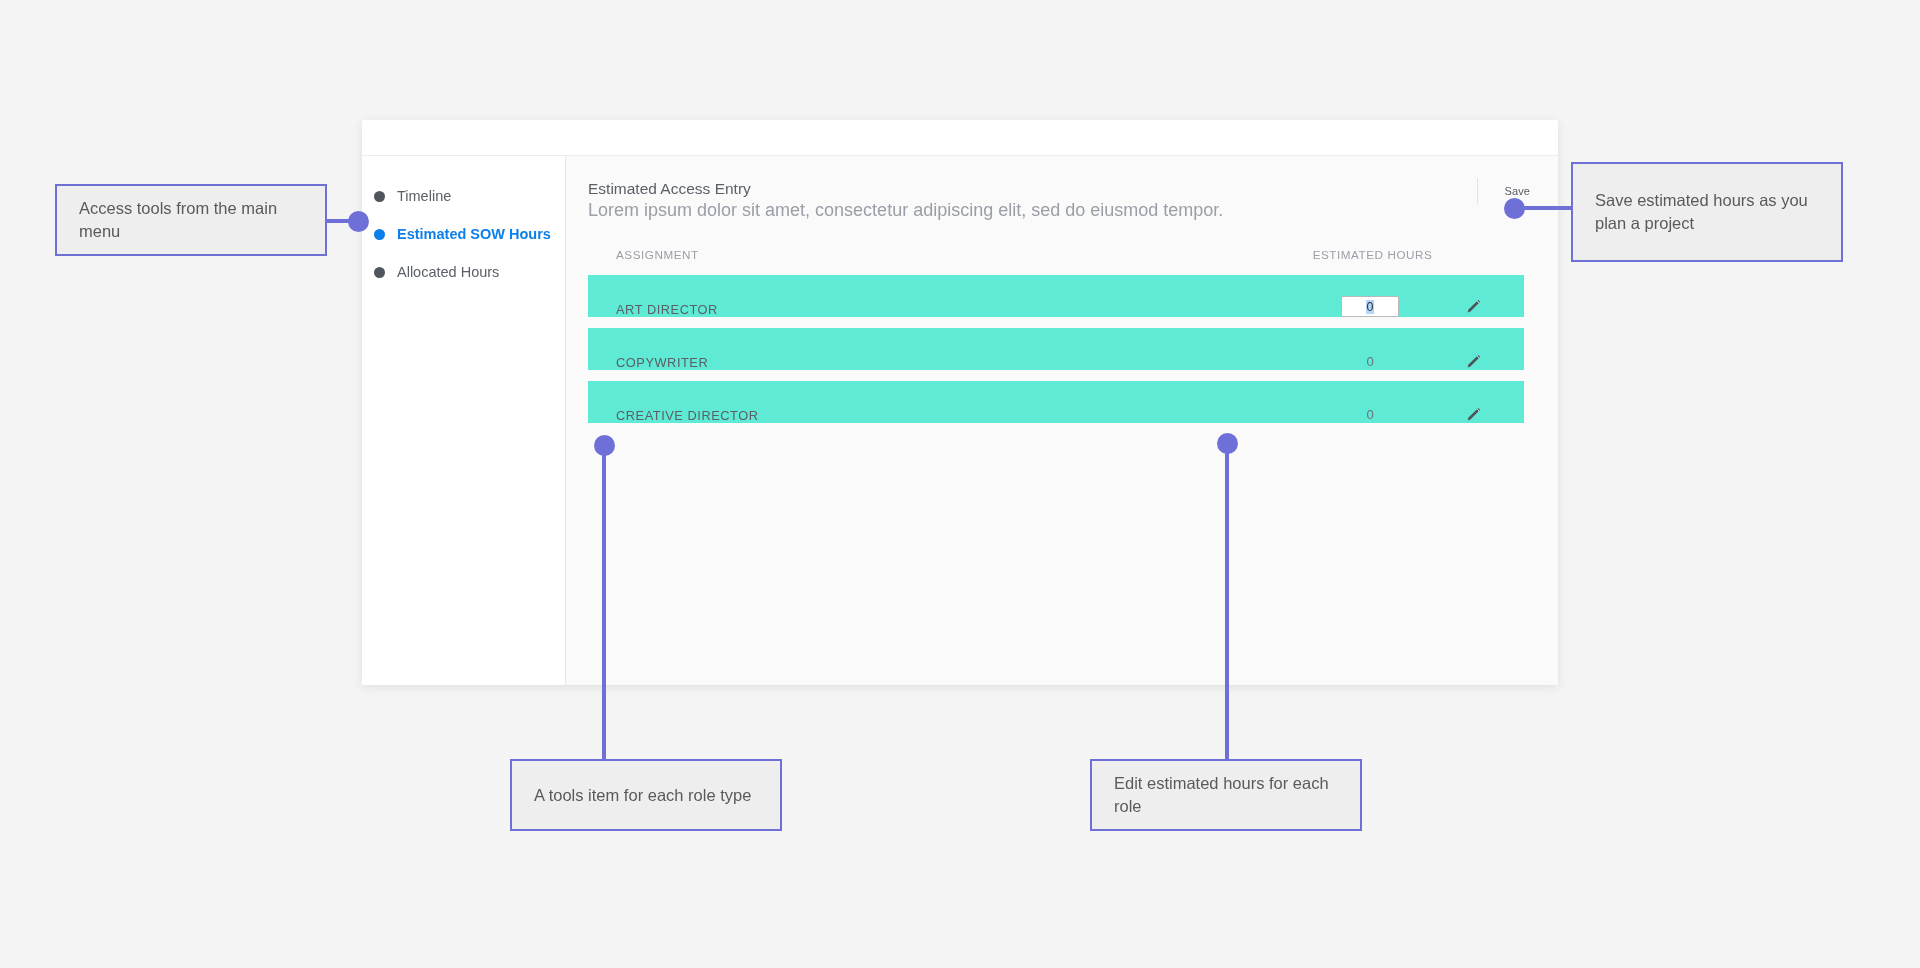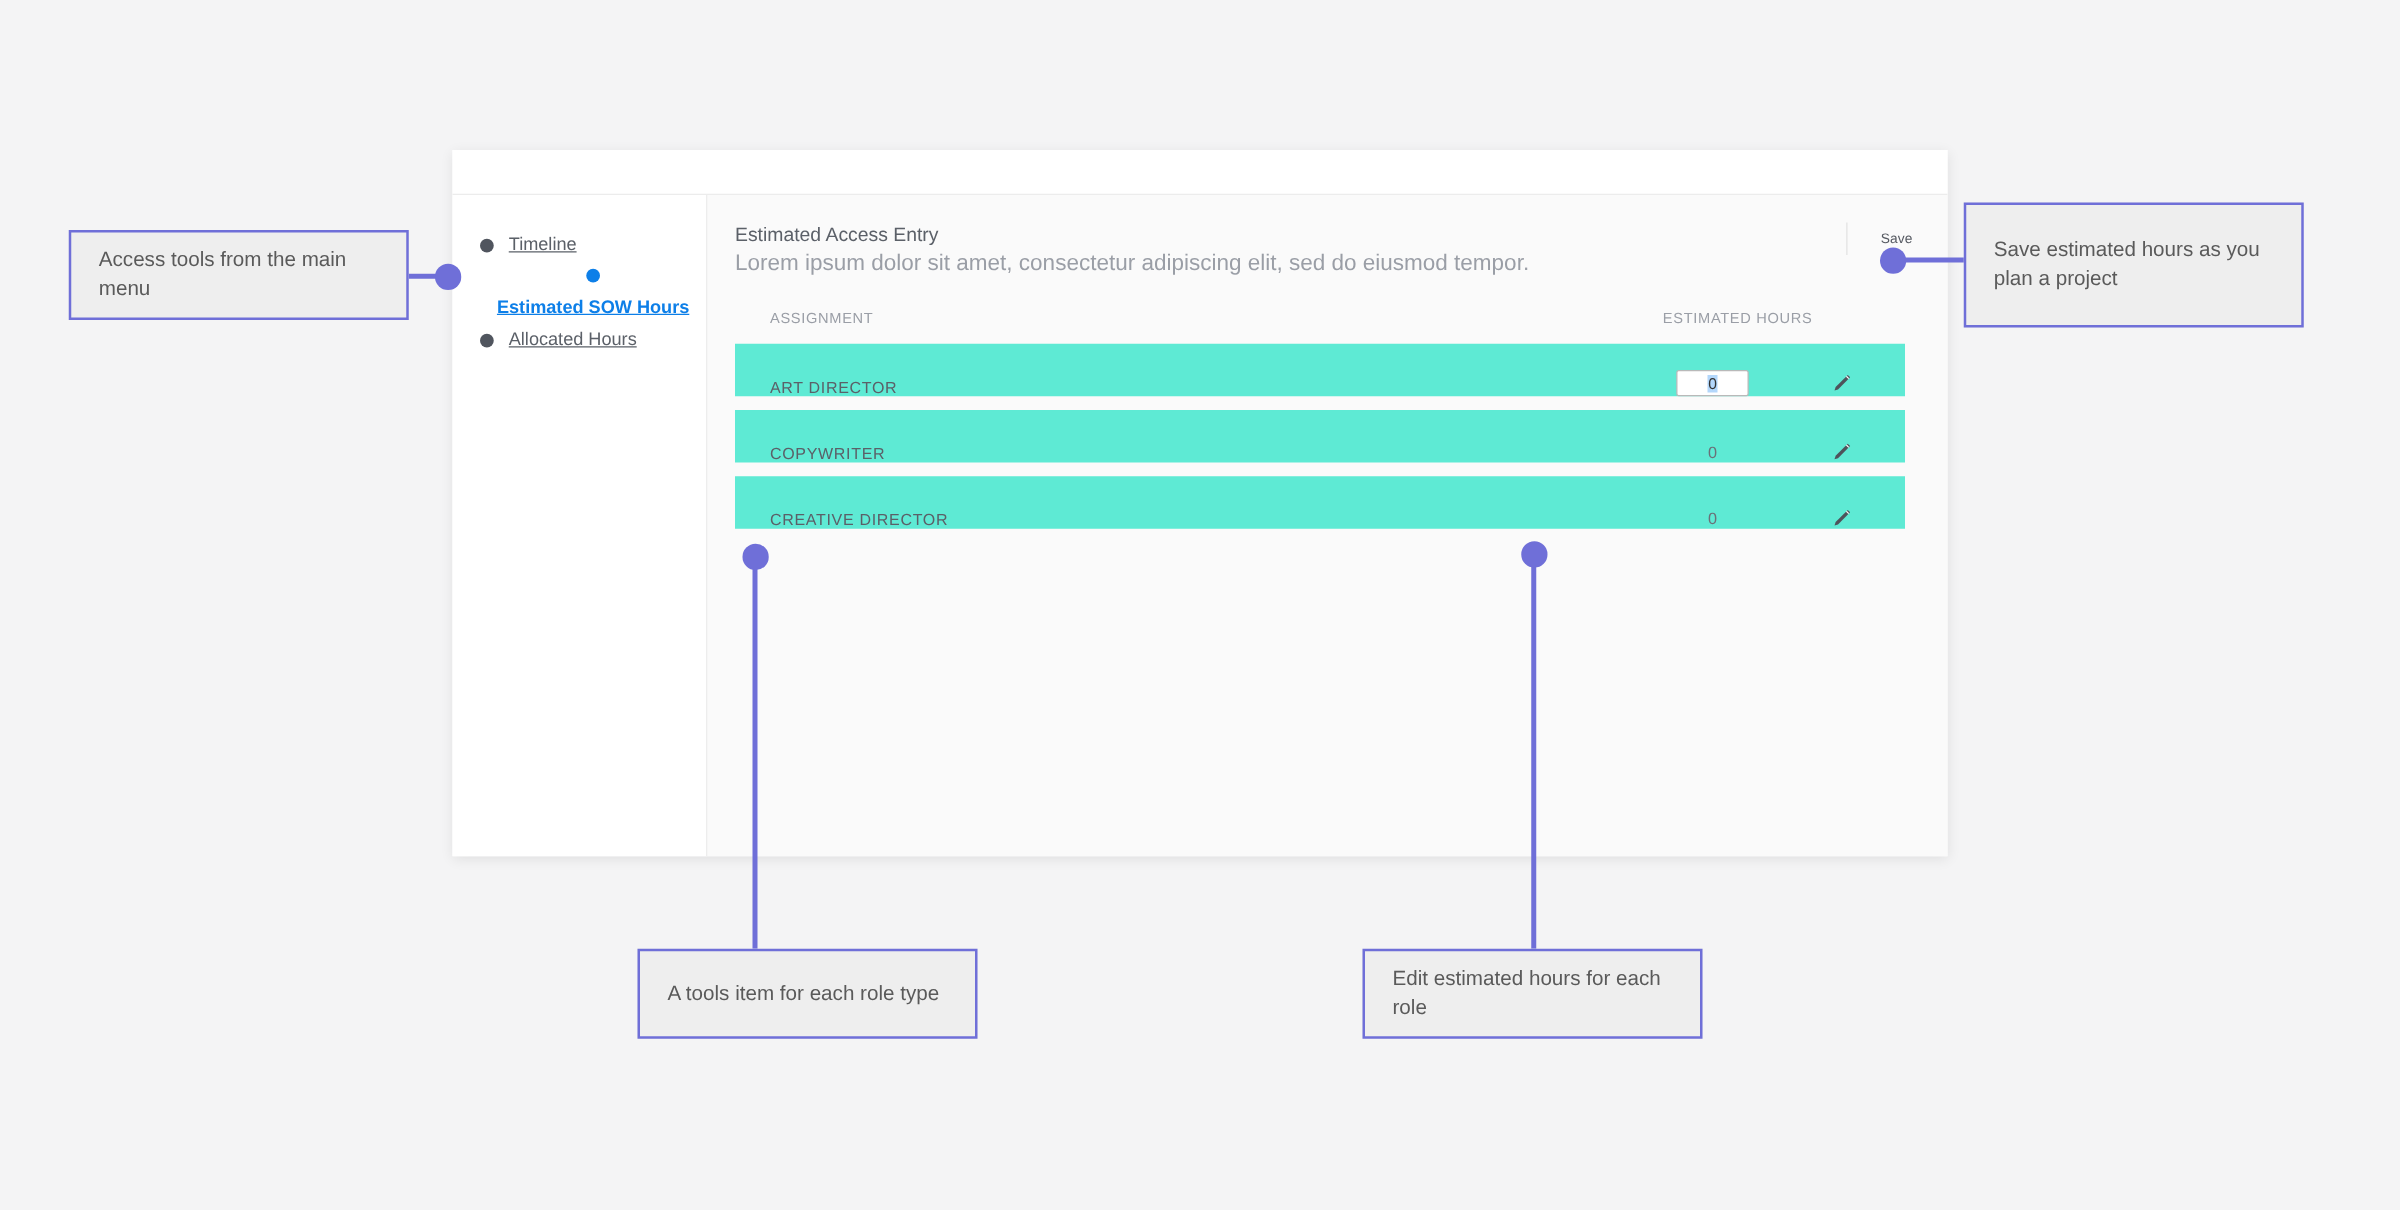--- a/index.html
+++ b/index.html
@@ -33,34 +33,33 @@
   }
   .sidebar {
     width: 204px; height: 100%;
     background: #ffffff;
     border-right: 1px solid #e8e8e8;
     padding-top: 21px;
   }
   .nav-item {
     display: flex; align-items: center;
     gap: 12px;
-    padding: 0 0 0 22px;
+    padding: 0 0 0 12px;
     height: 38px;
     font-size: 14.5px;
     color: #5b6068;
     cursor: pointer;
-    text-decoration: underline;
   }
   .nav-bullet {
     width: 11px; height: 11px;
     border-radius: 50%;
     background: #50555e;
     flex: none;
   }
-  .nav-item.active { color: #0d7fe8; font-weight: bold; flex-direction: column; }
+  .nav-item.active { color: #0d7fe8; font-weight: bold; }
   .nav-item.active .nav-bullet { background: #0d7fe8; }
 
   .content {
     flex: 1; height: 100%;
     background: #fafafa;
     position: relative;
     padding: 22px 0 0 0;
   }
   .content-head { padding-left: 22px; }
   .content-title {
@@ -91,21 +90,21 @@
     letter-spacing: 0.1px;
   }
 
   
   .table { margin-top: 24px; padding: 0 34px 0 22px; }
   .thead { display: flex; align-items: center; padding: 0 28px 0 28px; height: 20px; }
   .th-assignment { font-size: 11.7px; color: #9a9ea6; letter-spacing: 0.55px; }
   .th-hours {
     margin-left: auto;
     font-size: 11.7px; color: #9a9ea6; letter-spacing: 0.55px;
-    width: 160px; text-align: right; padding-left: 5px;
+    width: 160px; text-align: center; padding-left: 5px;
   }
   .th-spacer { width: 46px; }
 
   .row {
     display: flex; align-items: flex-end;
     height: 42px;
     background: #5eead4;
     margin-top: 11px;
     padding: 0 28px;
   }

